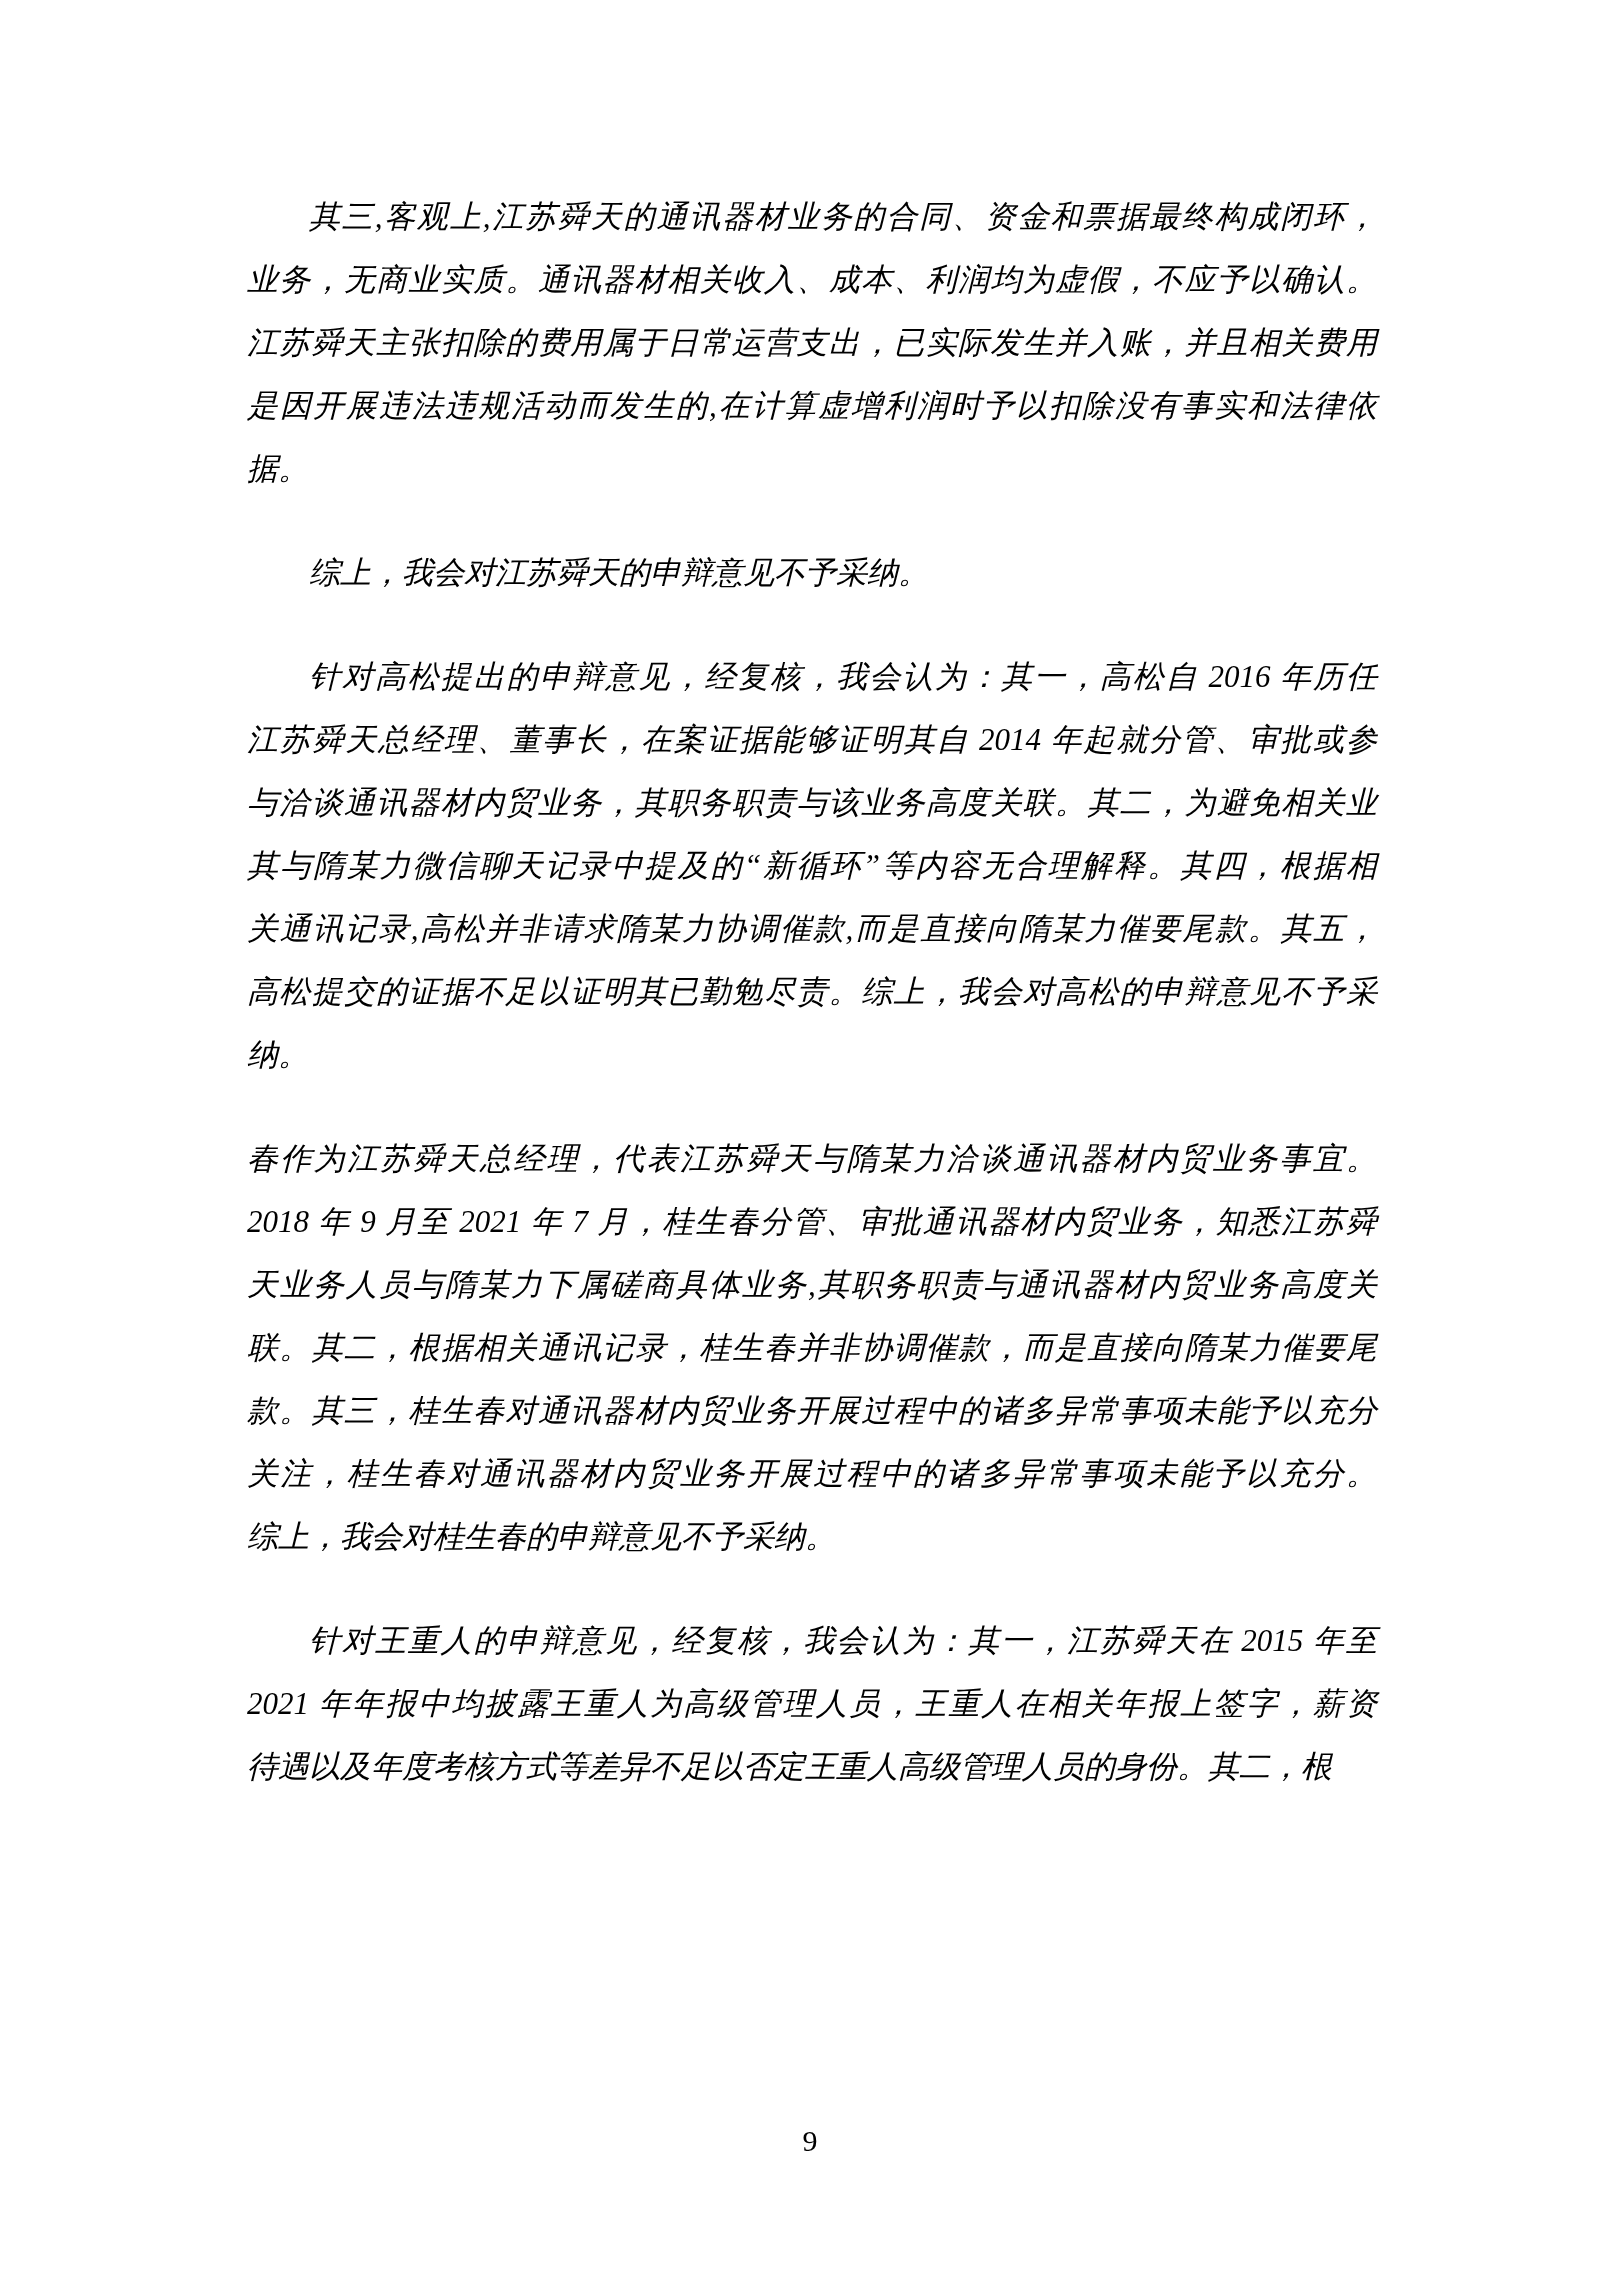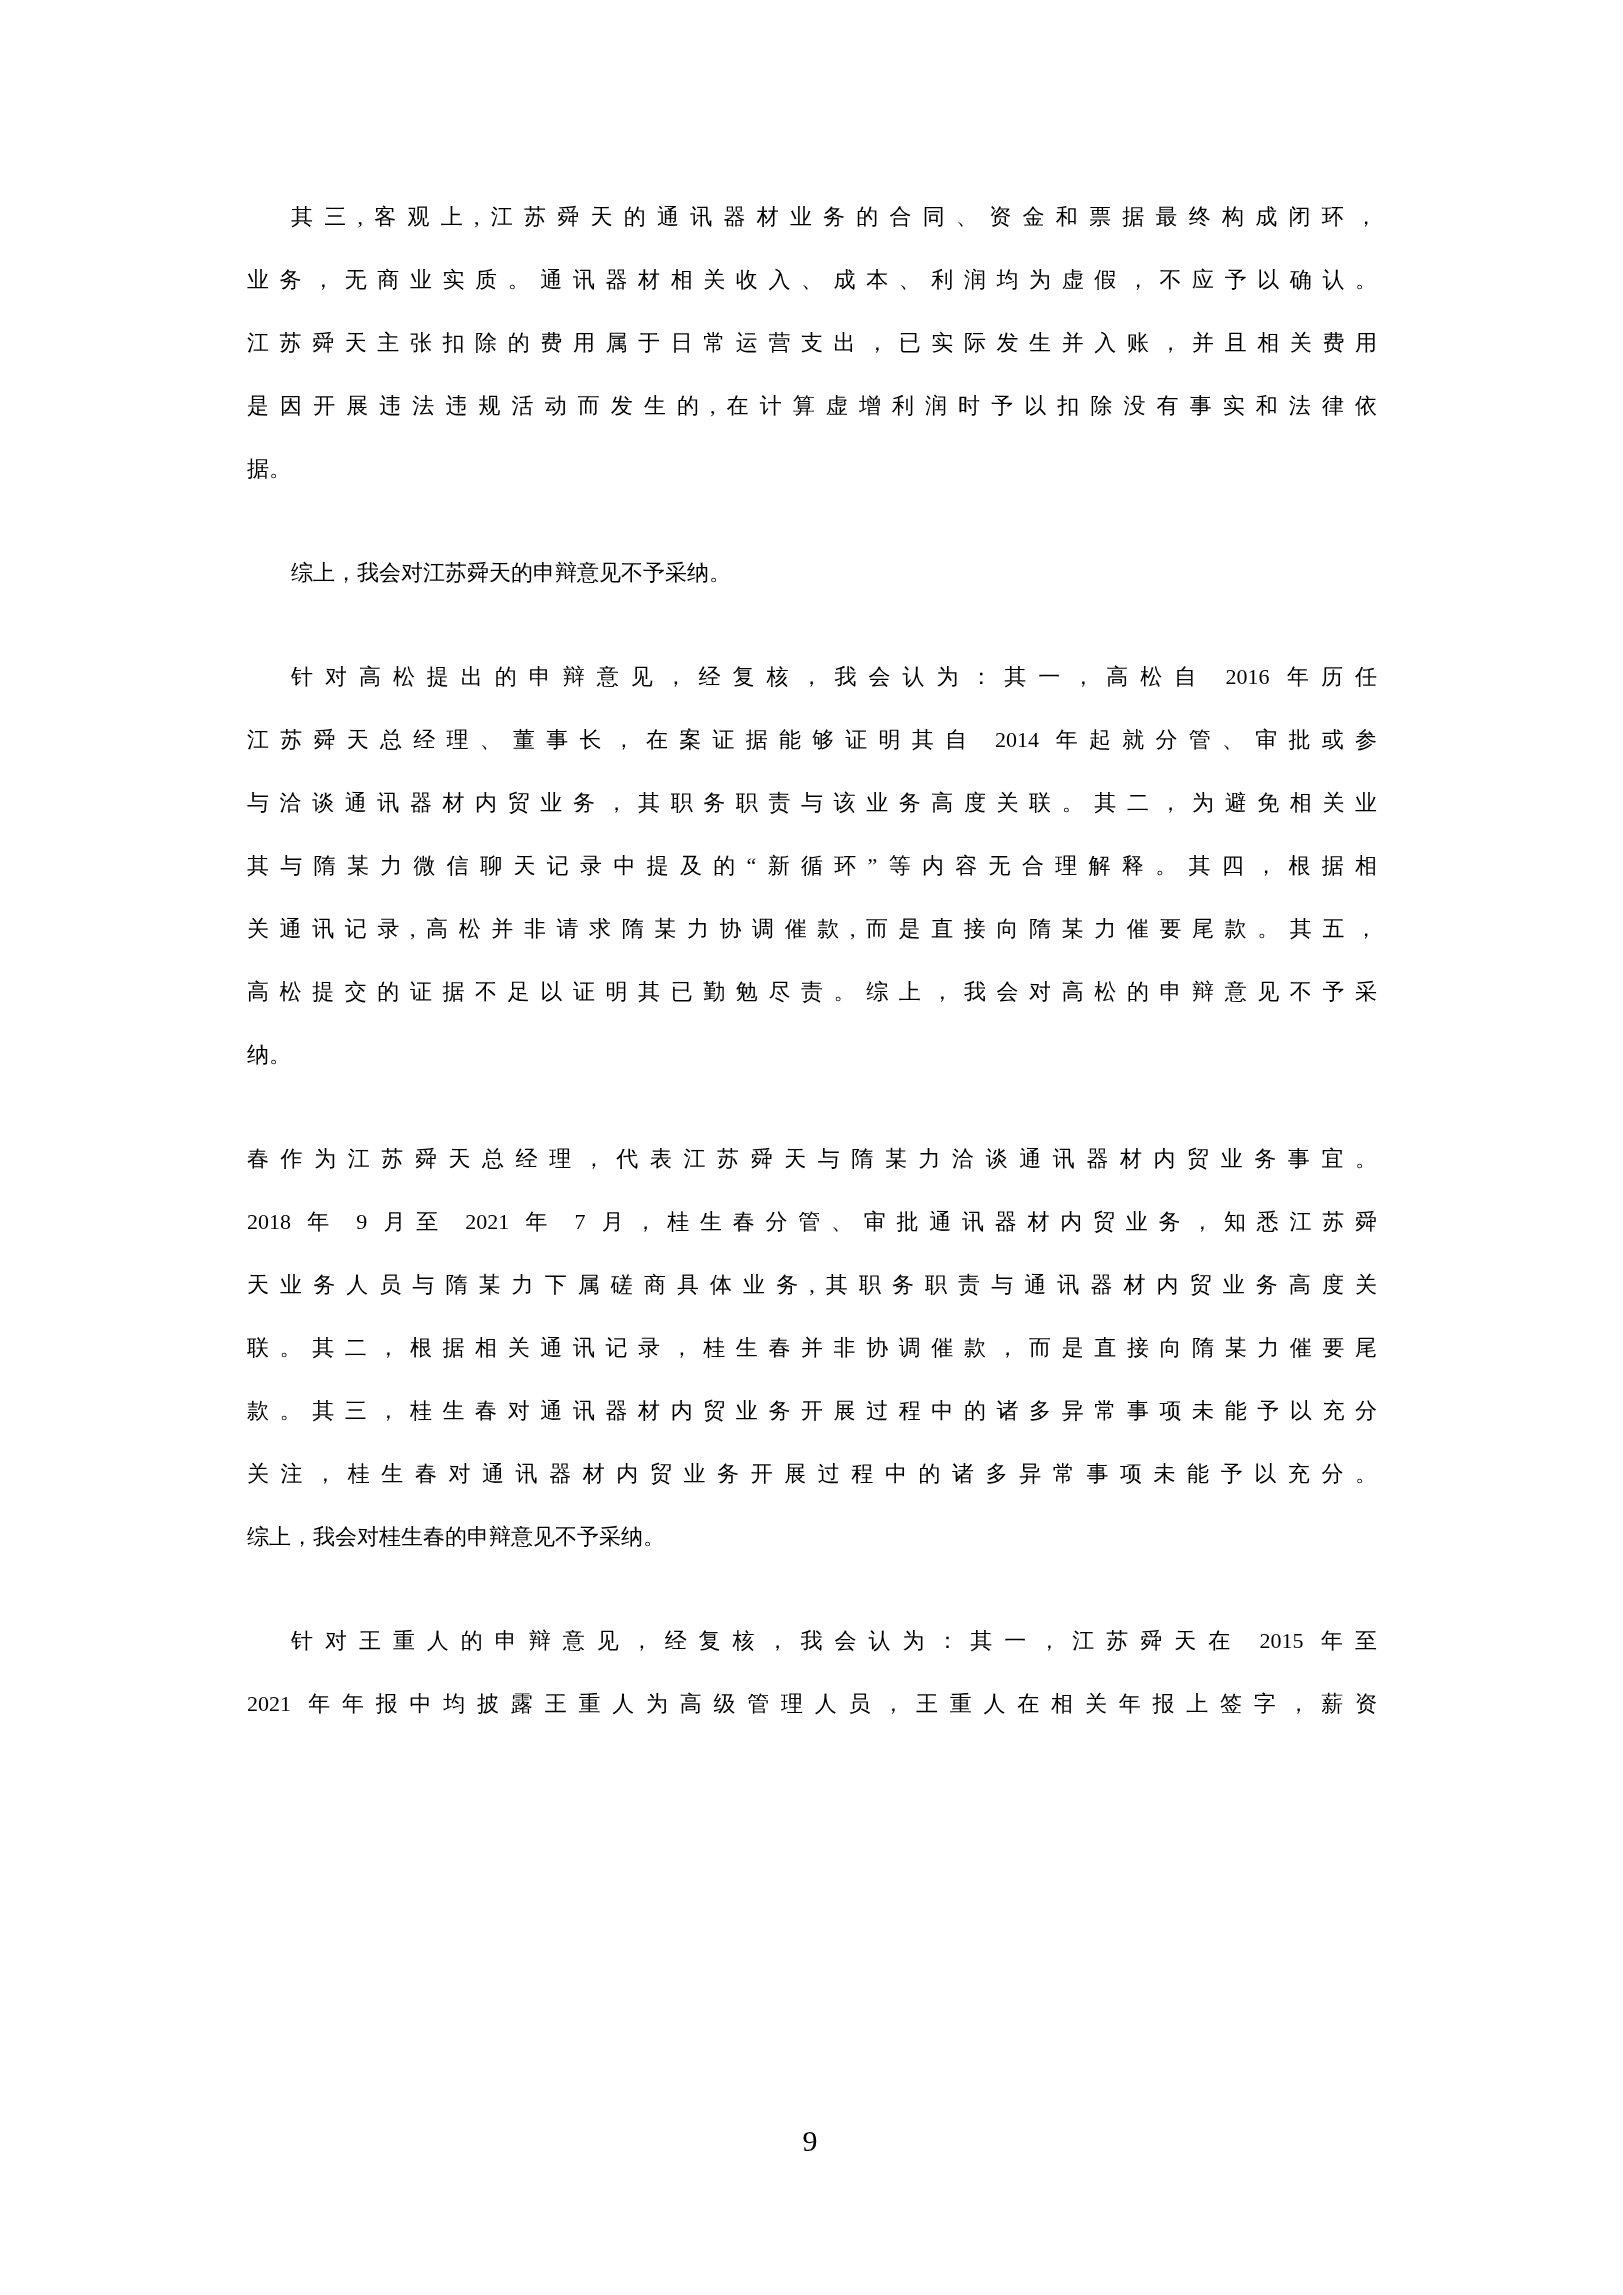--- a/index.html
+++ b/index.html
@@ -20,25 +20,26 @@
     position: absolute;
     left: 247px;
     top: 185px;
     width: 1130px;
   }
   .para { margin: 0; }
   .para + .para { margin-top: 41px; }
   .line {
     height: 63px;
     line-height: 63px;
-    font-size: 22px;
+    font-size: 31px;
     text-align: justify;
     text-align-last: justify;
     text-justify: inter-ideograph;
     white-space: nowrap;
+    font-style: italic;
   }
   .line.para-first { text-indent: 2em; }
   .line.para-last  { text-align-last: left; }
   .page-number {
     position: absolute;
     top: 2120px;
     left: 0;
     width: 1620px;
     text-align: center;
     font-size: 30px;
@@ -75,17 +76,18 @@
         <div class="line">2018 年 9 月至 2021 年 7 月，桂生春分管、审批通讯器材内贸业务，知悉江苏舜</div>
         <div class="line">天业务人员与隋某力下属磋商具体业务,其职务职责与通讯器材内贸业务高度关</div>
         <div class="line">联。其二，根据相关通讯记录，桂生春并非协调催款，而是直接向隋某力催要尾</div>
         <div class="line">款。其三，桂生春对通讯器材内贸业务开展过程中的诸多异常事项未能予以充分</div>
         <div class="line">关注，桂生春对通讯器材内贸业务开展过程中的诸多异常事项未能予以充分。</div>
         <div class="line para-last">综上，我会对桂生春的申辩意见不予采纳。</div>
       </div>
       <div class="para">
         <div class="line para-first">针对王重人的申辩意见，经复核，我会认为：其一，江苏舜天在 2015 年至</div>
         <div class="line">2021 年年报中均披露王重人为高级管理人员，王重人在相关年报上签字，薪资</div>
+        <div class="line para-last">待遇以及年度考核方式等差异不足以否定王重人高级管理人员的身份。其二，根</div>
       </div>
     </div>
   <div class="page-number">9</div>
 </div>
 
 
 </body></html>

